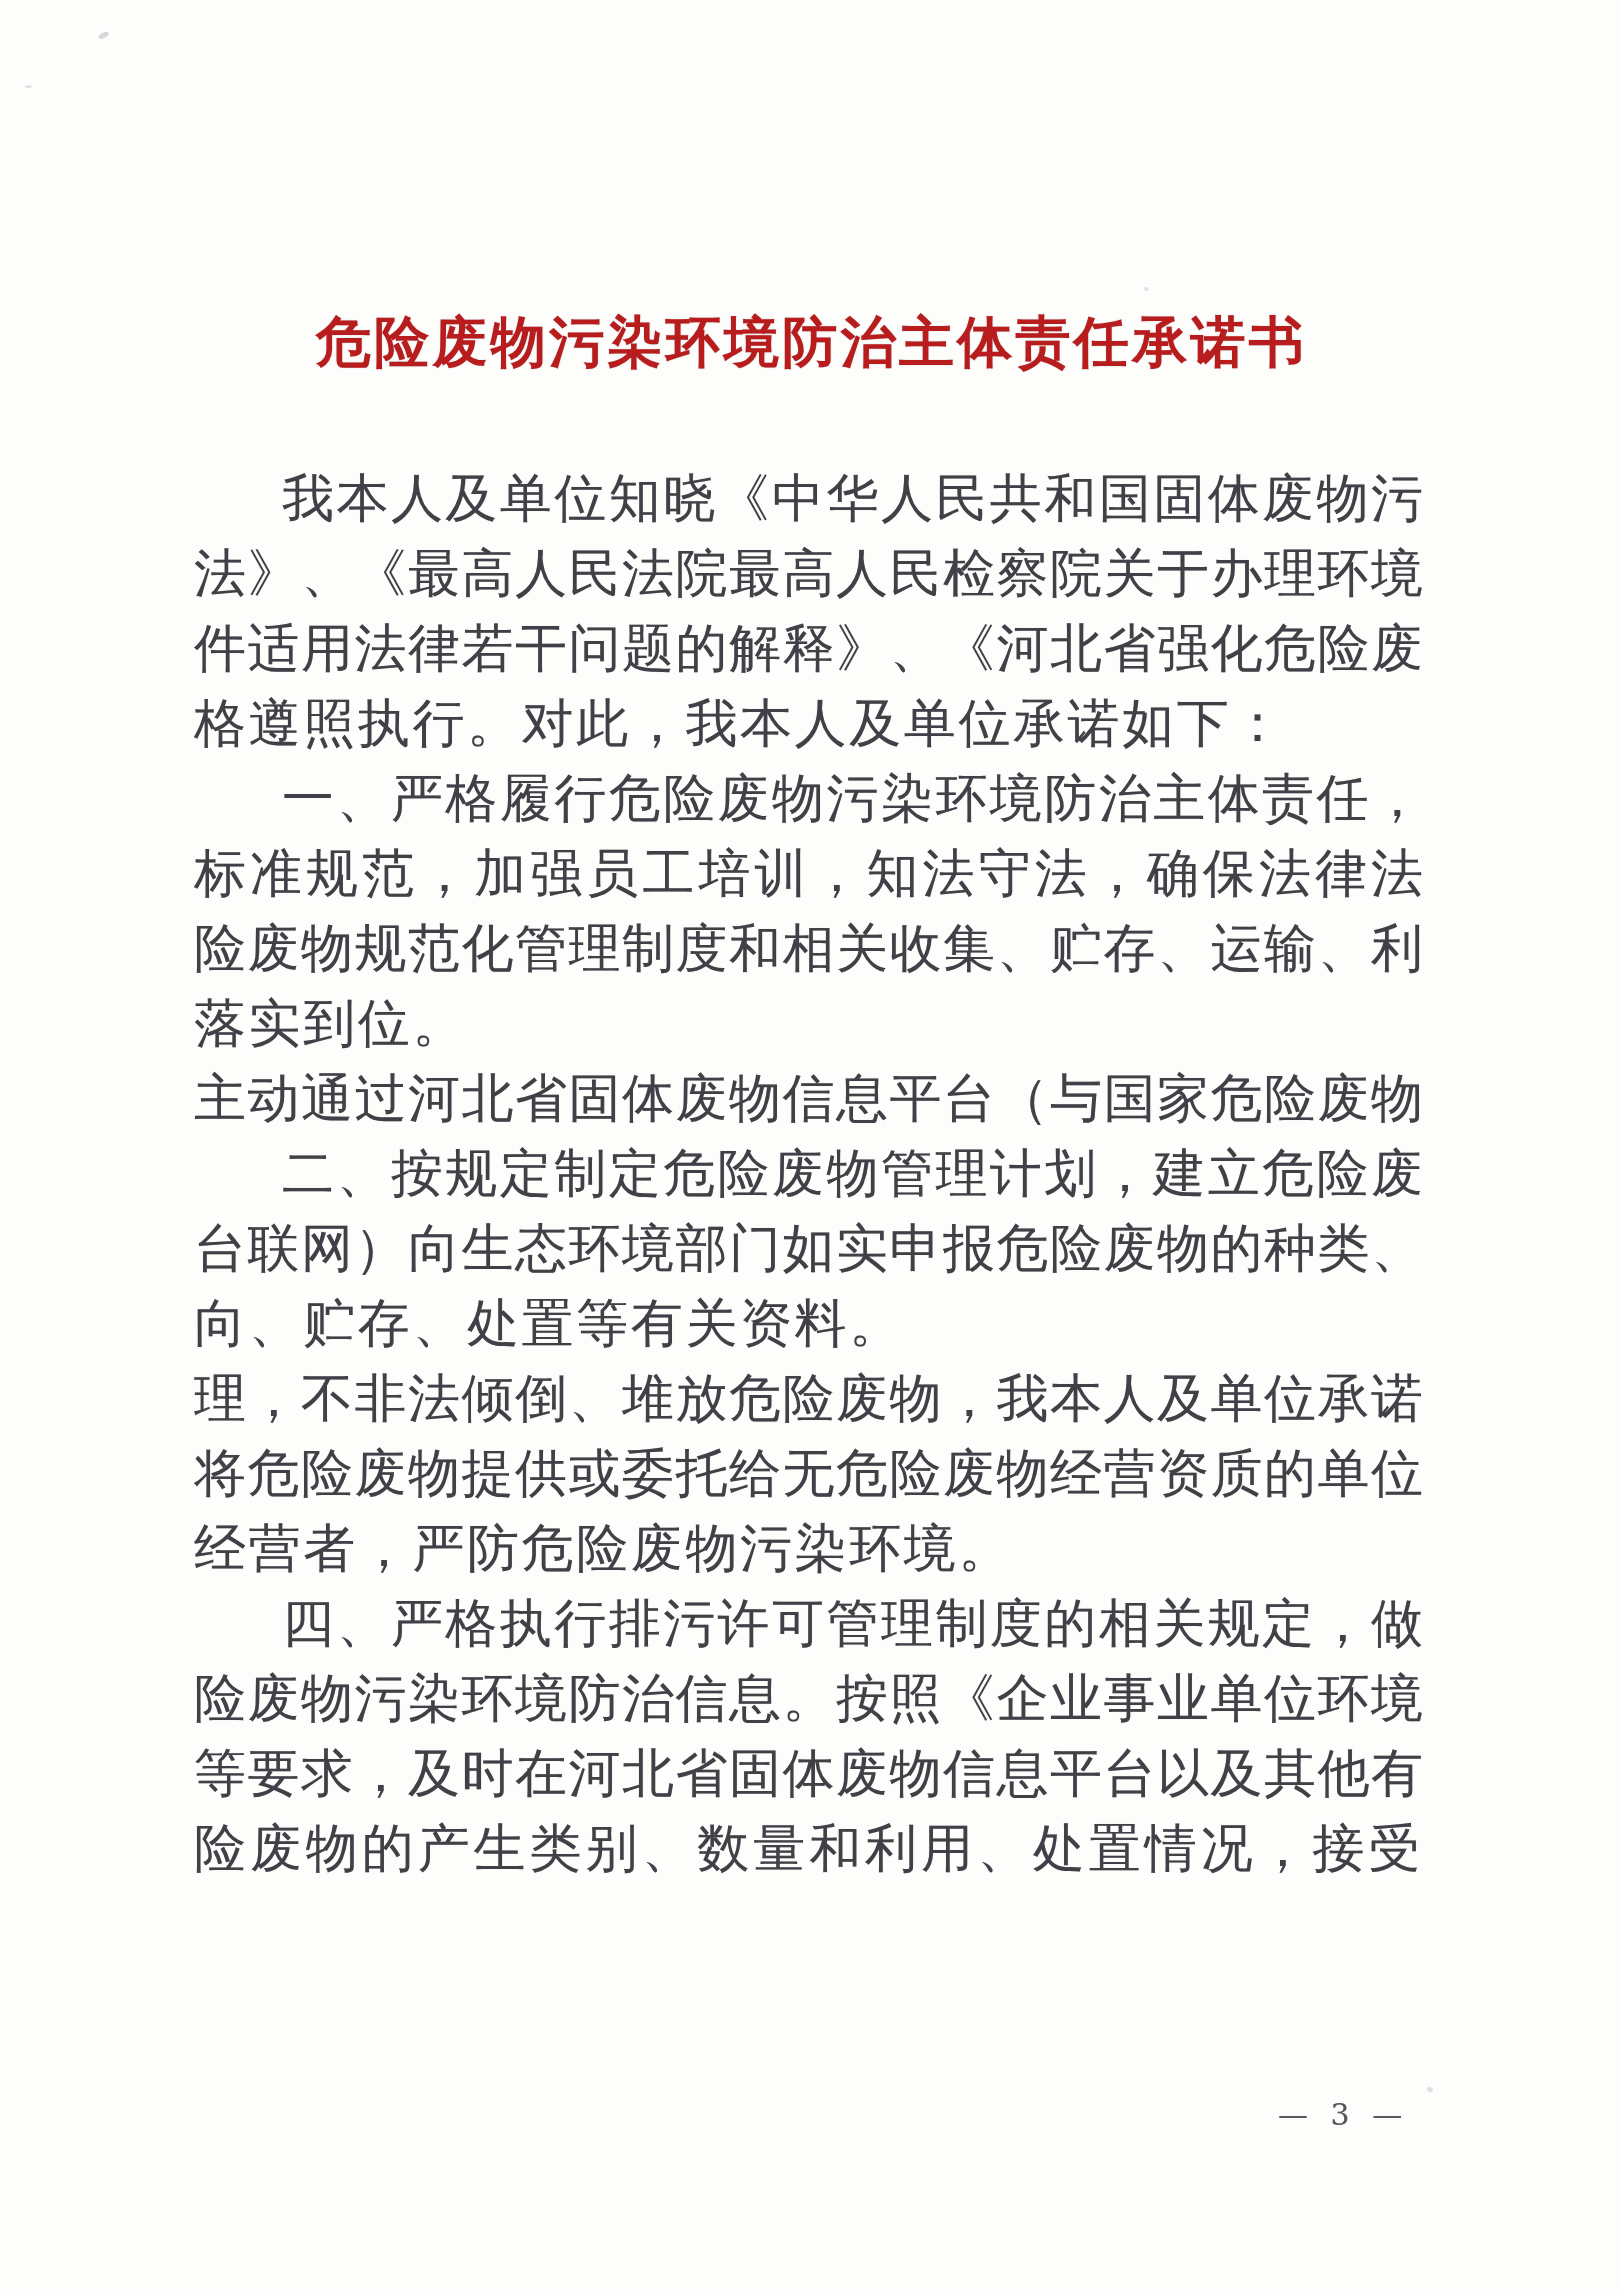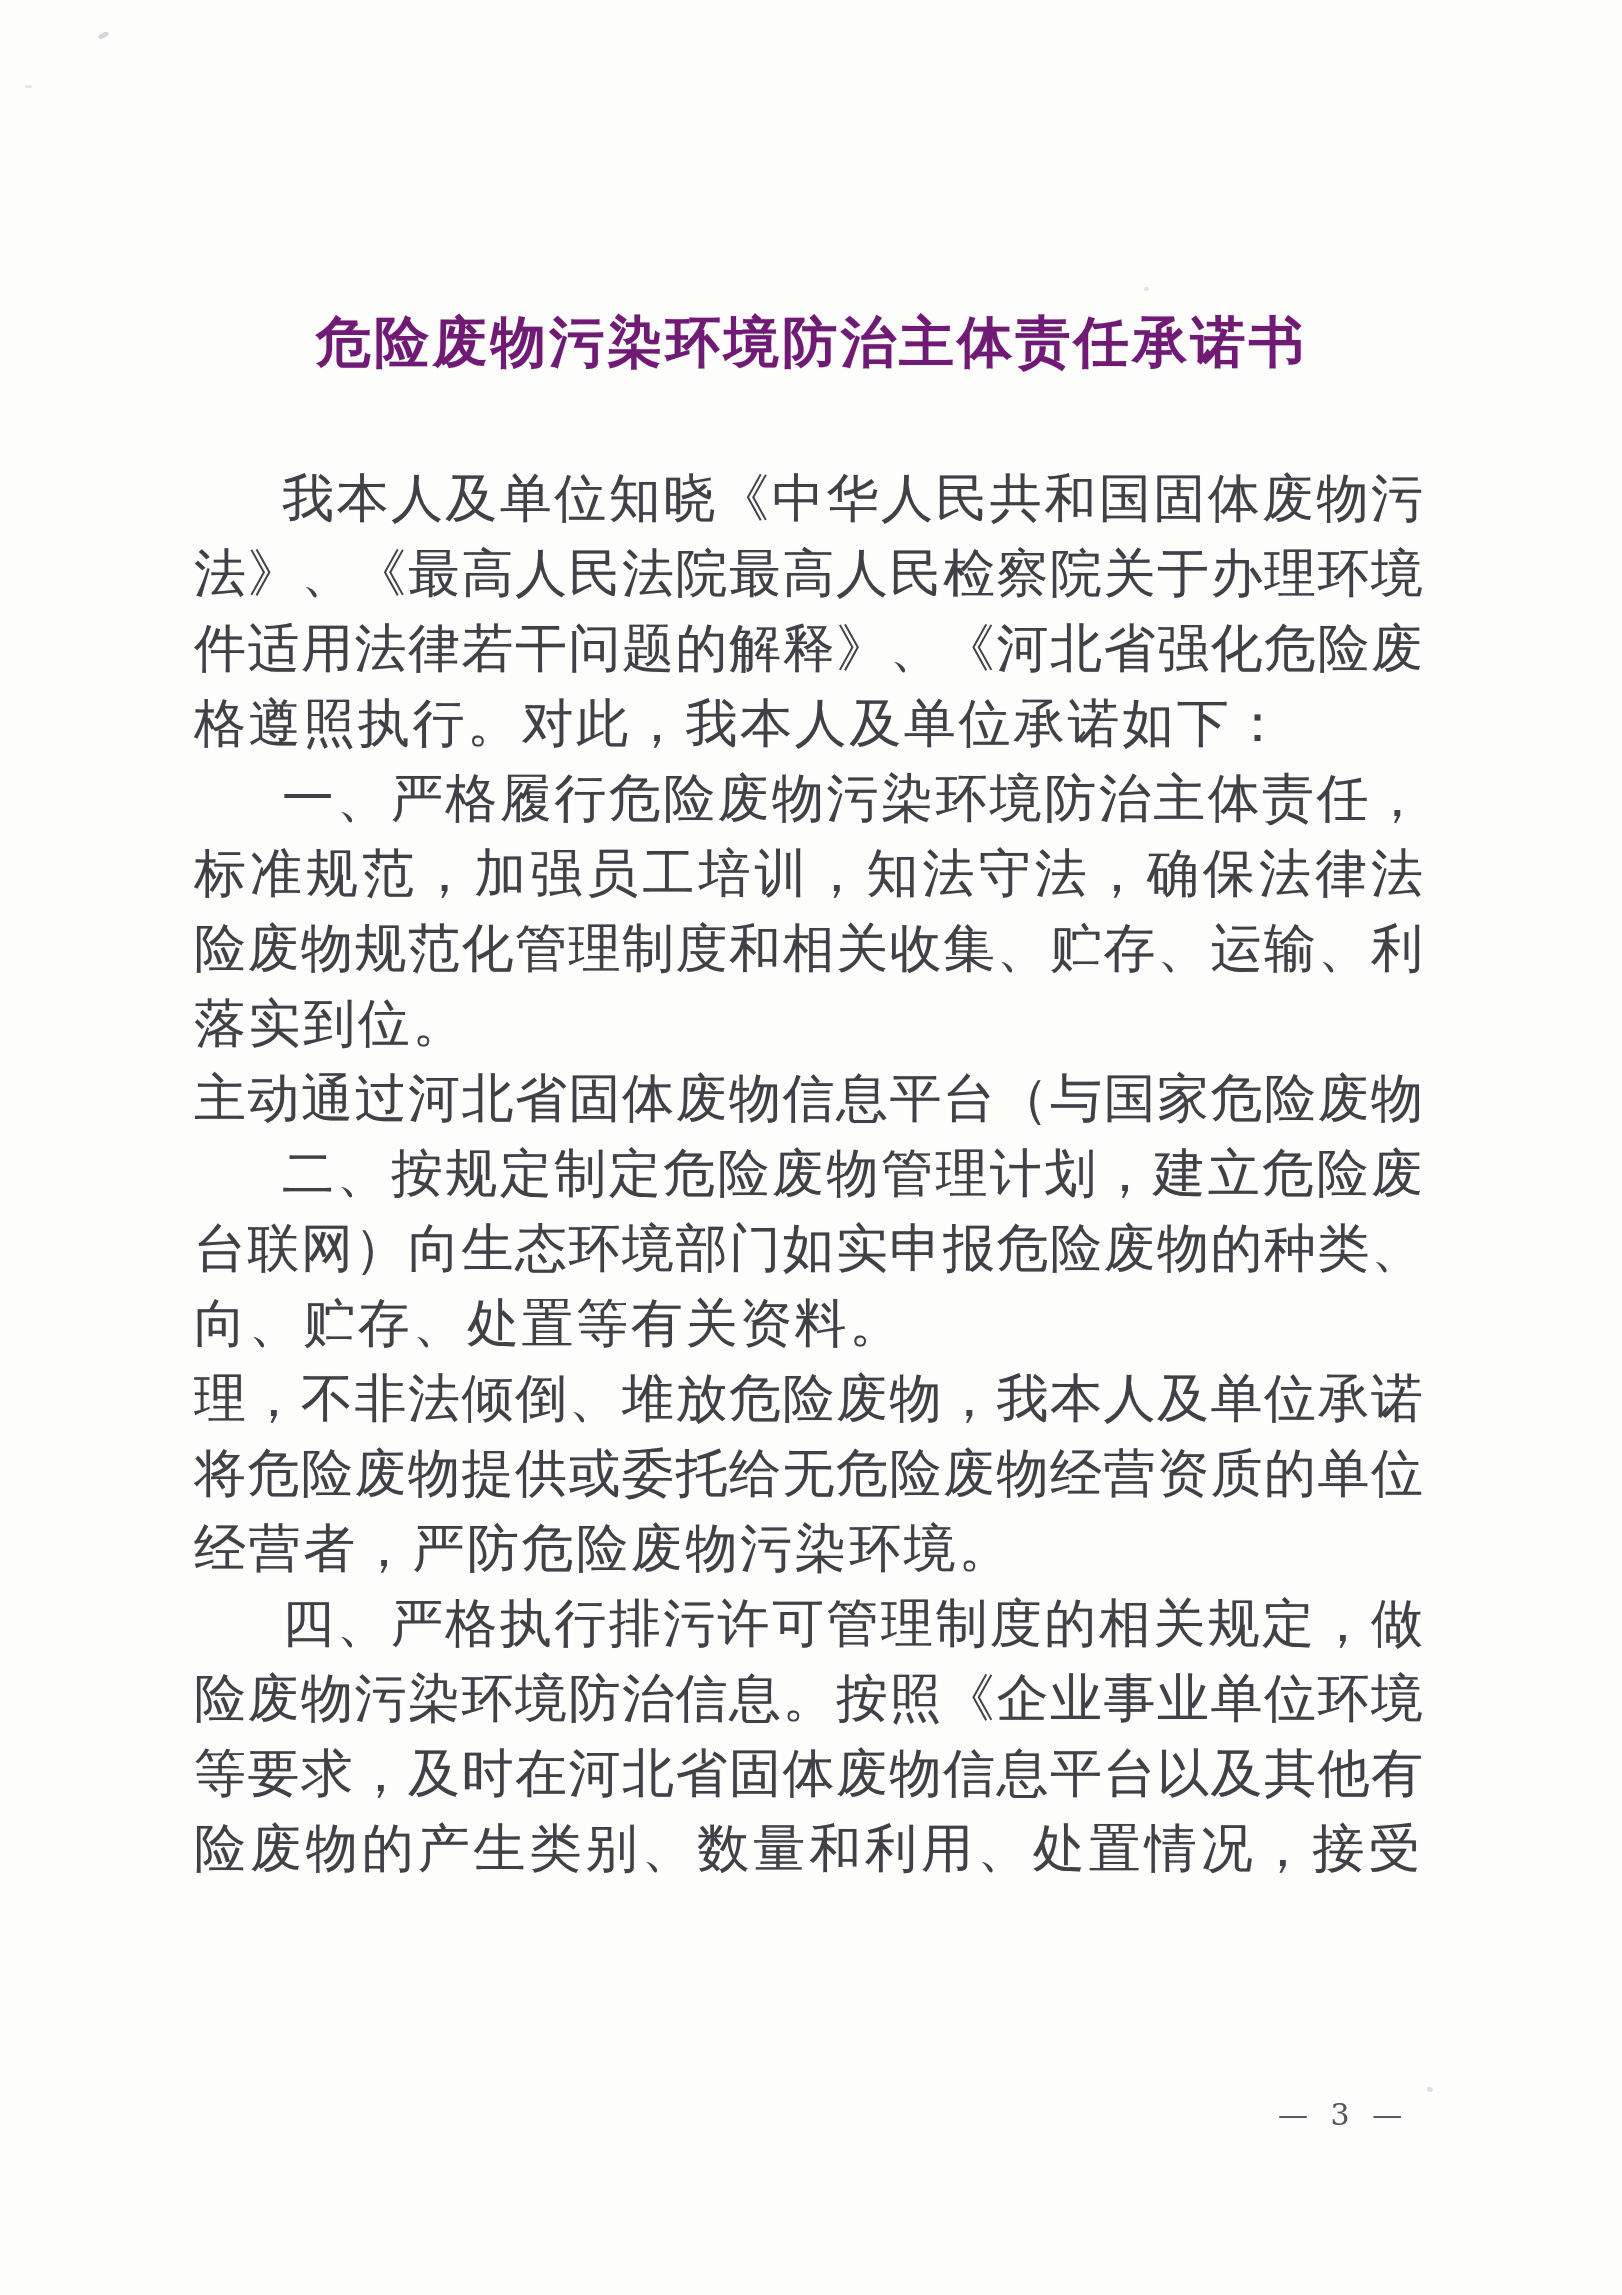--- a/index.html
+++ b/index.html
@@ -20,21 +20,21 @@
     position: absolute;
     top: 306px;
     left: 0;
     width: 100%;
     margin: 0;
     text-align: center;
     font-family: "DejaVu Serif", serif;
     font-weight: bold;
     font-size: 55px;
     letter-spacing: 3.3px;
-    color: #701a75;
+    color: #b91c1c;
     text-shadow: 0 0 1.3px rgba(70,70,80,0.35);
     white-space: nowrap;
   }
   .doc-body {
     position: absolute;
     left: 194px;
     top: 461px;
     width: 1229px;
     font-size: 52px;
     color: #404047;

